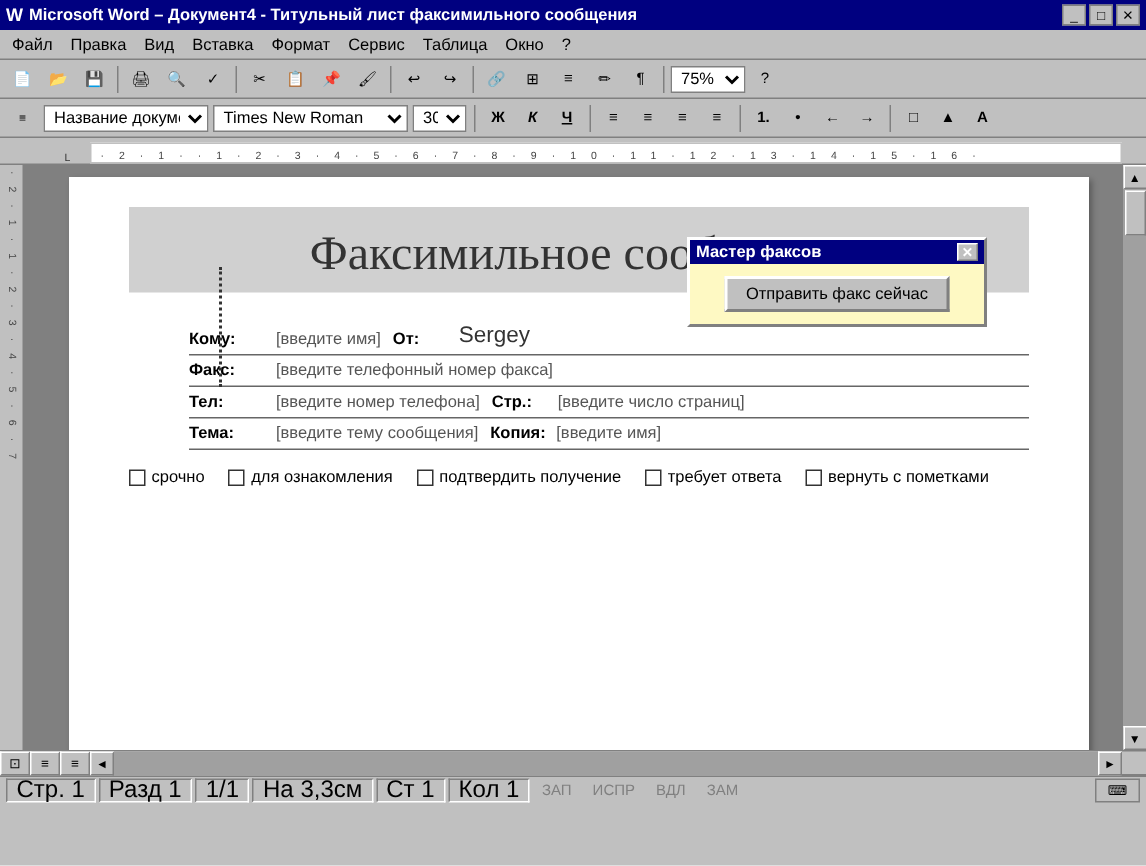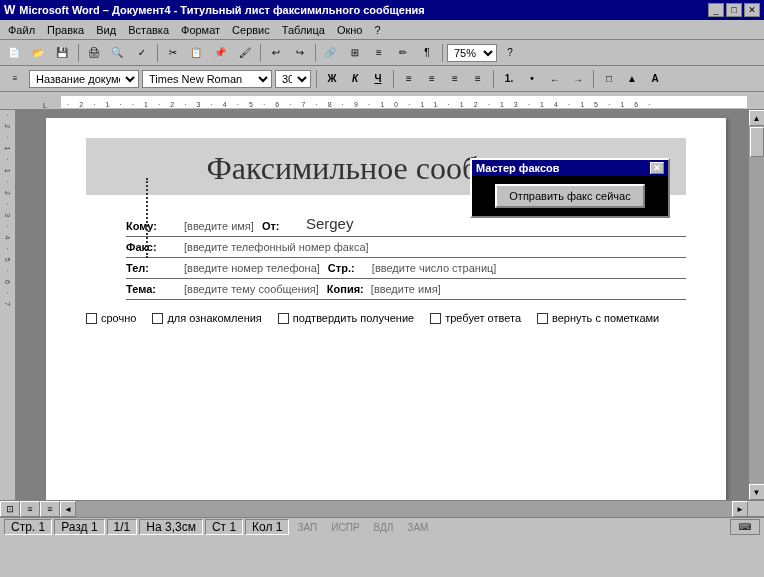--- a/index.html
+++ b/index.html
@@ -153,22 +153,22 @@
       height: 480px;
       padding: 20px 40px;
       position: relative;
       box-shadow: 2px 2px 4px rgba(0,0,0,0.3);
     }
 
     
     .fax-dialog {
       position: absolute;
       top: 40px;
-      right: 56px;
-      background: #000000;
+      right: 68px;
+      background: #fef9c3;
       border: 2px solid;
       border-color: #ffffff #808080 #808080 #ffffff;
       width: 200px;
       z-index: 10;
     }
     .fax-dialog-title {
       background: #000080;
       color: white;
       padding: 2px 4px;
       font-size: 11px;
@@ -339,21 +339,21 @@
       padding: 0 4px;
       gap: 0;
     }
     .status-item-inset {
       border: 1px solid;
       border-color: #808080 #ffffff #ffffff #808080;
       padding: 0 6px;
       height: 16px;
       display: flex;
       align-items: center;
-      font-size: 12px;
+      font-size: 16px;
       margin-right: 2px;
     }
     .status-mode {
       padding: 0 6px;
       height: 16px;
       display: flex;
       align-items: center;
       font-size: 10px;
       color: #808080;
       margin-right: 2px;

